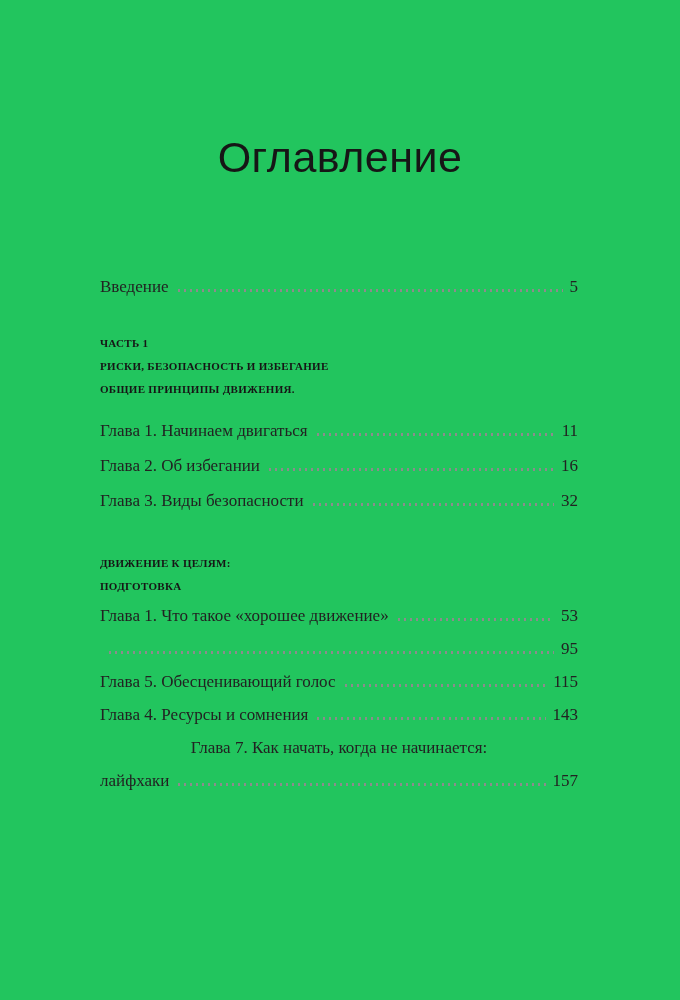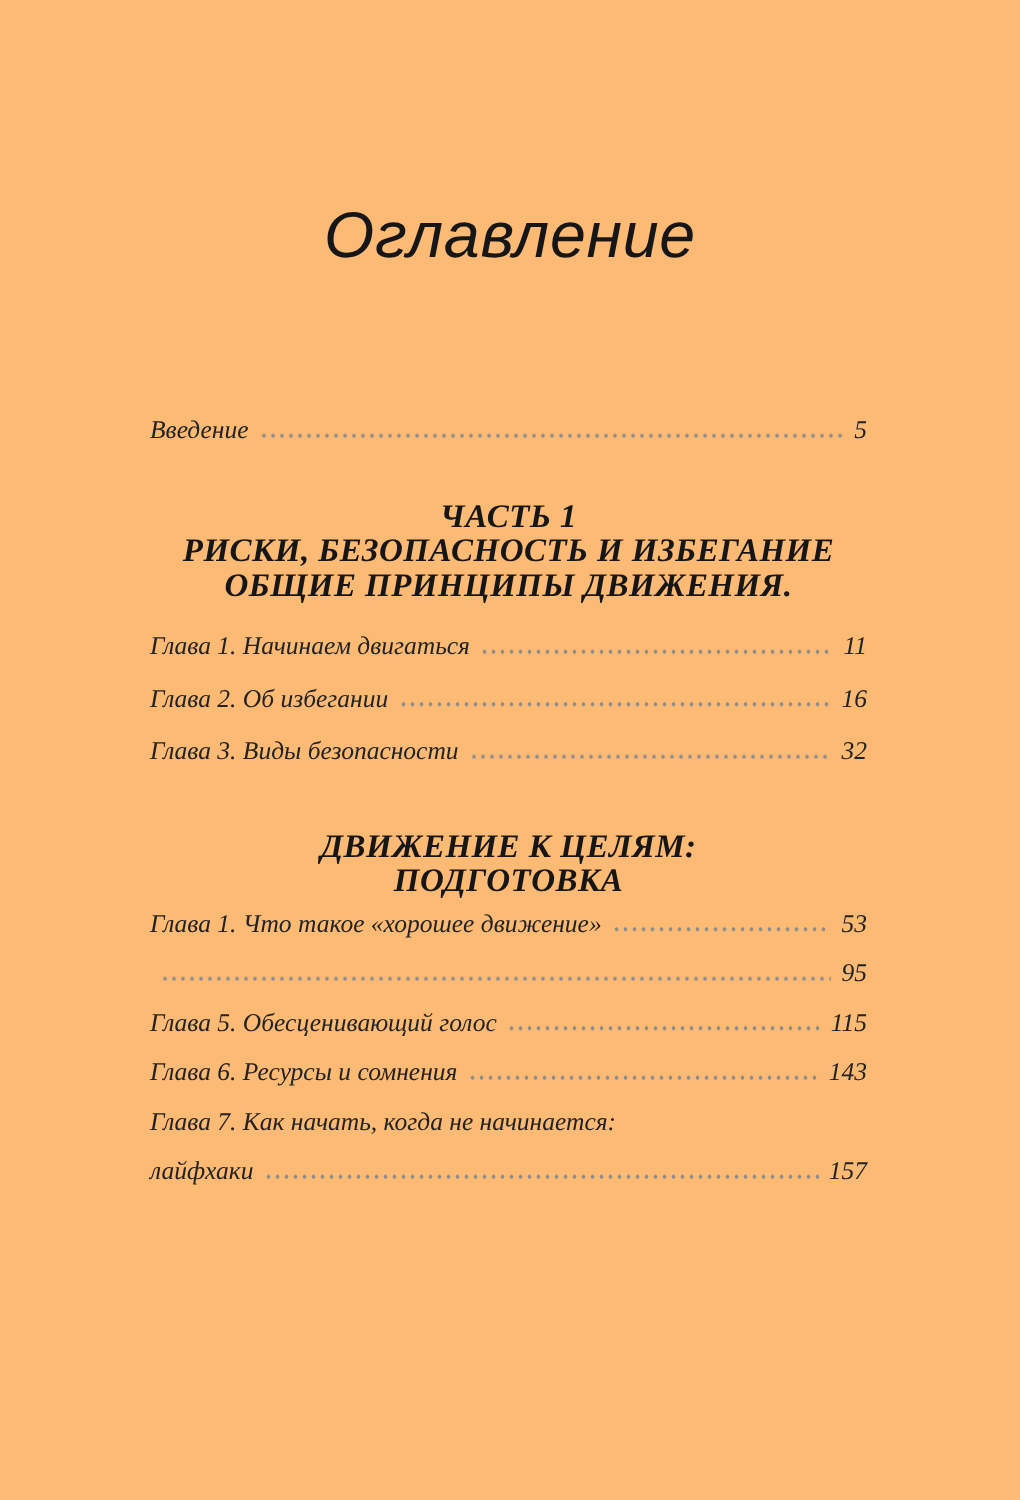--- a/index.html
+++ b/index.html
@@ -4,25 +4,24 @@
 <style>
   html, body {
     margin: 0;
     padding: 0;
     background: #ffffff;
   }
   .page {
     position: relative;
     width: 680px;
     height: 1000px;
-    background: #fdba74;
+    background: #22c55e;
     font-family: "Liberation Serif", serif;
     color: #1e1e1e;
     overflow: hidden;
-    font-style: italic;
   }
   .title {
     position: absolute;
     left: 0;
     right: 0;
     top: 104px;
     text-align: center;
     font-family: "Liberation Sans", sans-serif;
     font-weight: 400;
     font-size: 43px;
@@ -34,33 +33,34 @@
     left: 100px;
     right: 102px;
   }
   .intro-block   { top: 276px; }
   .part1-heading { top: 332px; }
   .part1-list    { top: 420px; }
   .part2-heading { top: 552px; }
   .part2-list    { top: 605px; }
 
   .section-heading {
-    text-align: center;
+    text-align: left;
     font-weight: 700;
-    font-size: 22px;
+    font-size: 11px;
     line-height: 23px;
     letter-spacing: 0.3px;
     color: #161616;
   }
   .entry {
     display: flex;
     align-items: baseline;
     font-size: 17px;
     line-height: 22px;
     color: #222222;
+    justify-content: center;
   }
   .part1-list .entry { margin-bottom: 13px; }
   .part2-list .entry { margin-bottom: 11px; }
   .entry .lbl {
     white-space: nowrap;
   }
   .entry .leader {
     flex: 1;
     height: 3px;
     margin: 0 7px;
@@ -128,21 +128,21 @@
     <div class="entry">
       <span class="leader"></span>
       <span class="num">95</span>
     </div>
     <div class="entry">
       <span class="lbl">Глава 5. Обесценивающий голос</span>
       <span class="leader"></span>
       <span class="num">115</span>
     </div>
     <div class="entry">
-      <span class="lbl">Глава 6. Ресурсы и сомнения</span>
+      <span class="lbl">Глава 4. Ресурсы и сомнения</span>
       <span class="leader"></span>
       <span class="num">143</span>
     </div>
     <div class="entry label-only">
       <span class="lbl">Глава 7. Как начать, когда не начинается:</span>
     </div>
     <div class="entry">
       <span class="lbl">лайфхаки</span>
       <span class="leader"></span>
       <span class="num">157</span>

